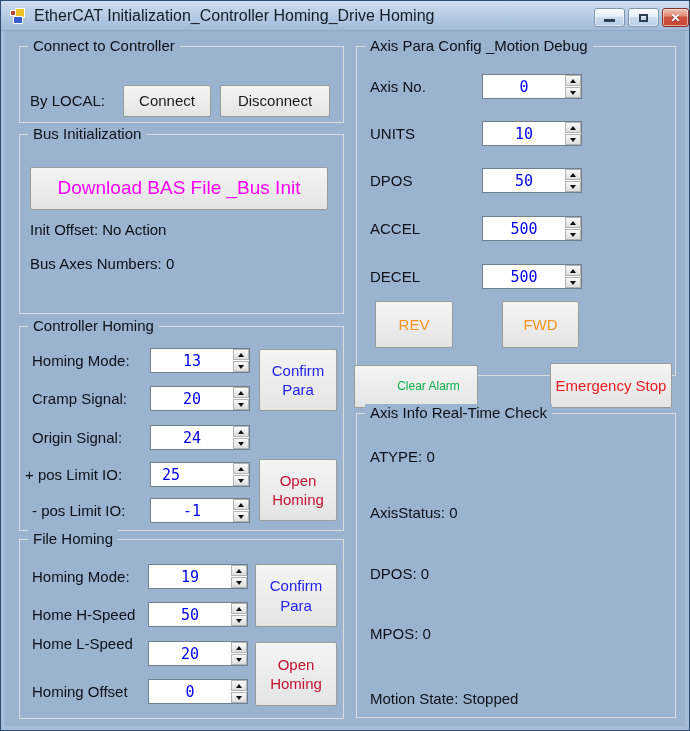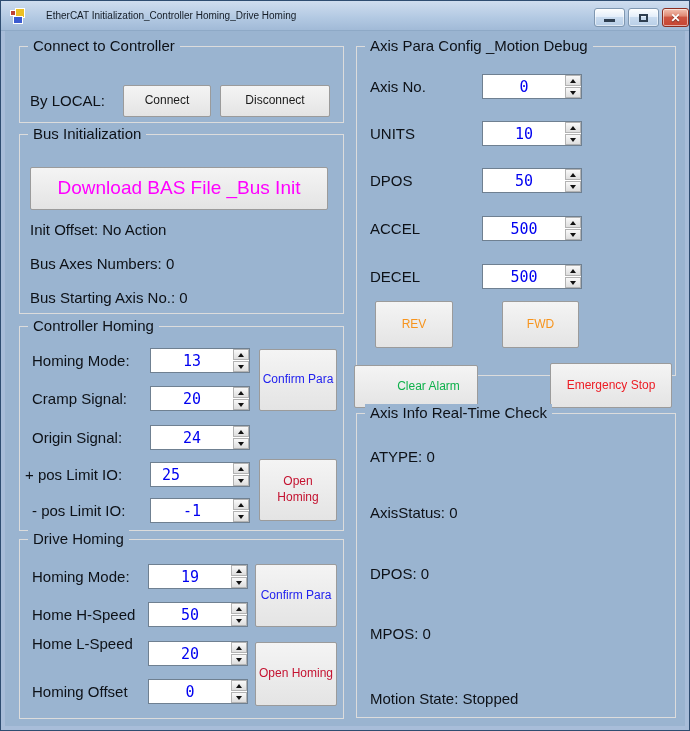--- a/index.html
+++ b/index.html
@@ -14,21 +14,21 @@
   .frame-r { right: 0; top: 30px; bottom: 0; width: 4px; }
   .frame-b { left: 0; right: 0; bottom: 0; height: 4px; }
 
   .titlebar {
     position: absolute; left: 0; top: 0; right: 0; height: 30px;
     background: linear-gradient(180deg, #cfddef 0%, #b4cae3 55%, #a1bad7 100%);
     border-bottom: 1px solid #8ea9c6;
     display: flex; align-items: center; padding-left: 9px;
   }
   .app-icon { width: 16px; height: 16px; flex: 0 0 16px; }
-  .win-title { margin-left: 20px; font-size: 10px; color: #141c26; }
+  .win-title { margin-left: 8px; font-size: 16px; color: #141c26; }
 
   .winbtn {
     position: absolute; top: 7px; height: 19px; border-radius: 3px;
     display: flex; align-items: center; justify-content: center;
     border: 1px solid #7f97b1;
     background: linear-gradient(180deg, #fdfefe 0%, #e4eefa 45%, #c9dbef 50%, #b8cee7 100%);
     box-shadow: inset 0 0 0 1px rgba(255,255,255,.55);
   }
   .winbtn.close {
     border-color: #8c2d20;
@@ -45,21 +45,21 @@
     position: absolute; top: -10px; left: 8px; background: #9ab4d0;
     padding: 0 5px; font-size: 15px; color: #0d1117; white-space: nowrap;
   }
 
   .lbl { position: absolute; font-size: 15px; color: #0d1117; white-space: nowrap; }
 
   .btn {
     position: absolute; border: 1px solid #9b9b9b;
     background: linear-gradient(180deg, #f4f4f4 0%, #e4e4e4 100%);
     display: flex; align-items: center; justify-content: center;
-    text-align: center; font-size: 12px; color: #1a1a1a;
+    text-align: center; font-size: 15px; color: #1a1a1a;
     line-height: 1.3; cursor: default; border-radius: 2px; padding: 2px;
   }
   .t-magenta { color: #ff00ff; font-size: 19px; }
   .t-blue    { color: #2222ee; }
   .t-red     { color: #c41230; }
   .t-orange  { color: #f7941d; }
   .t-green   { color: #0eb14b; font-size: 12px; padding-left: 27px; }
   .t-bred    { color: #ed1c24; }
 
   .spin {
@@ -111,21 +111,20 @@
     <div class="lbl" style="left:10px;top:45px;">By LOCAL:</div>
     <div class="btn" style="left:103px;top:38px;width:88px;height:32px;">Connect</div>
     <div class="btn" style="left:200px;top:38px;width:110px;height:32px;">Disconnect</div>
   </div>
 
   <div class="group" style="left:18px;top:133px;width:325px;height:180px;">
     <span class="gtitle">Bus Initialization</span>
     <div class="btn t-magenta" style="left:10px;top:32px;width:298px;height:43px;">Download BAS File _Bus Init</div>
     <div class="lbl" style="left:10px;top:86px;">Init Offset: No Action</div>
     <div class="lbl" style="left:10px;top:120px;">Bus Axes Numbers: 0</div>
-    <div class="lbl" style="left:10px;top:154px;">Bus Starting Axis No.: 0</div>
   </div>
 
   <div class="group" style="left:18px;top:325px;width:325px;height:205px;">
     <span class="gtitle">Controller Homing</span>
 
     <div class="lbl" style="left:12px;top:25px;">Homing Mode:</div>
     <div class="spin" style="left:130px;top:21px;">
       <div class="val">13</div>
       <div class="btns">
           <div class="sb">
@@ -187,21 +186,21 @@
             <i class="arr-down"></i>
           </div>
         </div>
     </div>
 
     <div class="btn t-blue" style="left:239px;top:22px;width:78px;height:62px;">Confirm Para</div>
     <div class="btn t-red" style="left:239px;top:132px;width:78px;height:62px;">Open Homing</div>
   </div>
 
   <div class="group" style="left:18px;top:538px;width:325px;height:180px;">
-    <span class="gtitle">Drive Homing</span>
+    <span class="gtitle">File Homing</span>
 
     <div class="lbl" style="left:12px;top:28px;">Homing Mode:</div>
     <div class="spin" style="left:128px;top:24px;">
       <div class="val">19</div>
       <div class="btns">
           <div class="sb">
             <i class="arr-up"></i>
           </div>
           <div class="sb">
             <i class="arr-down"></i>

